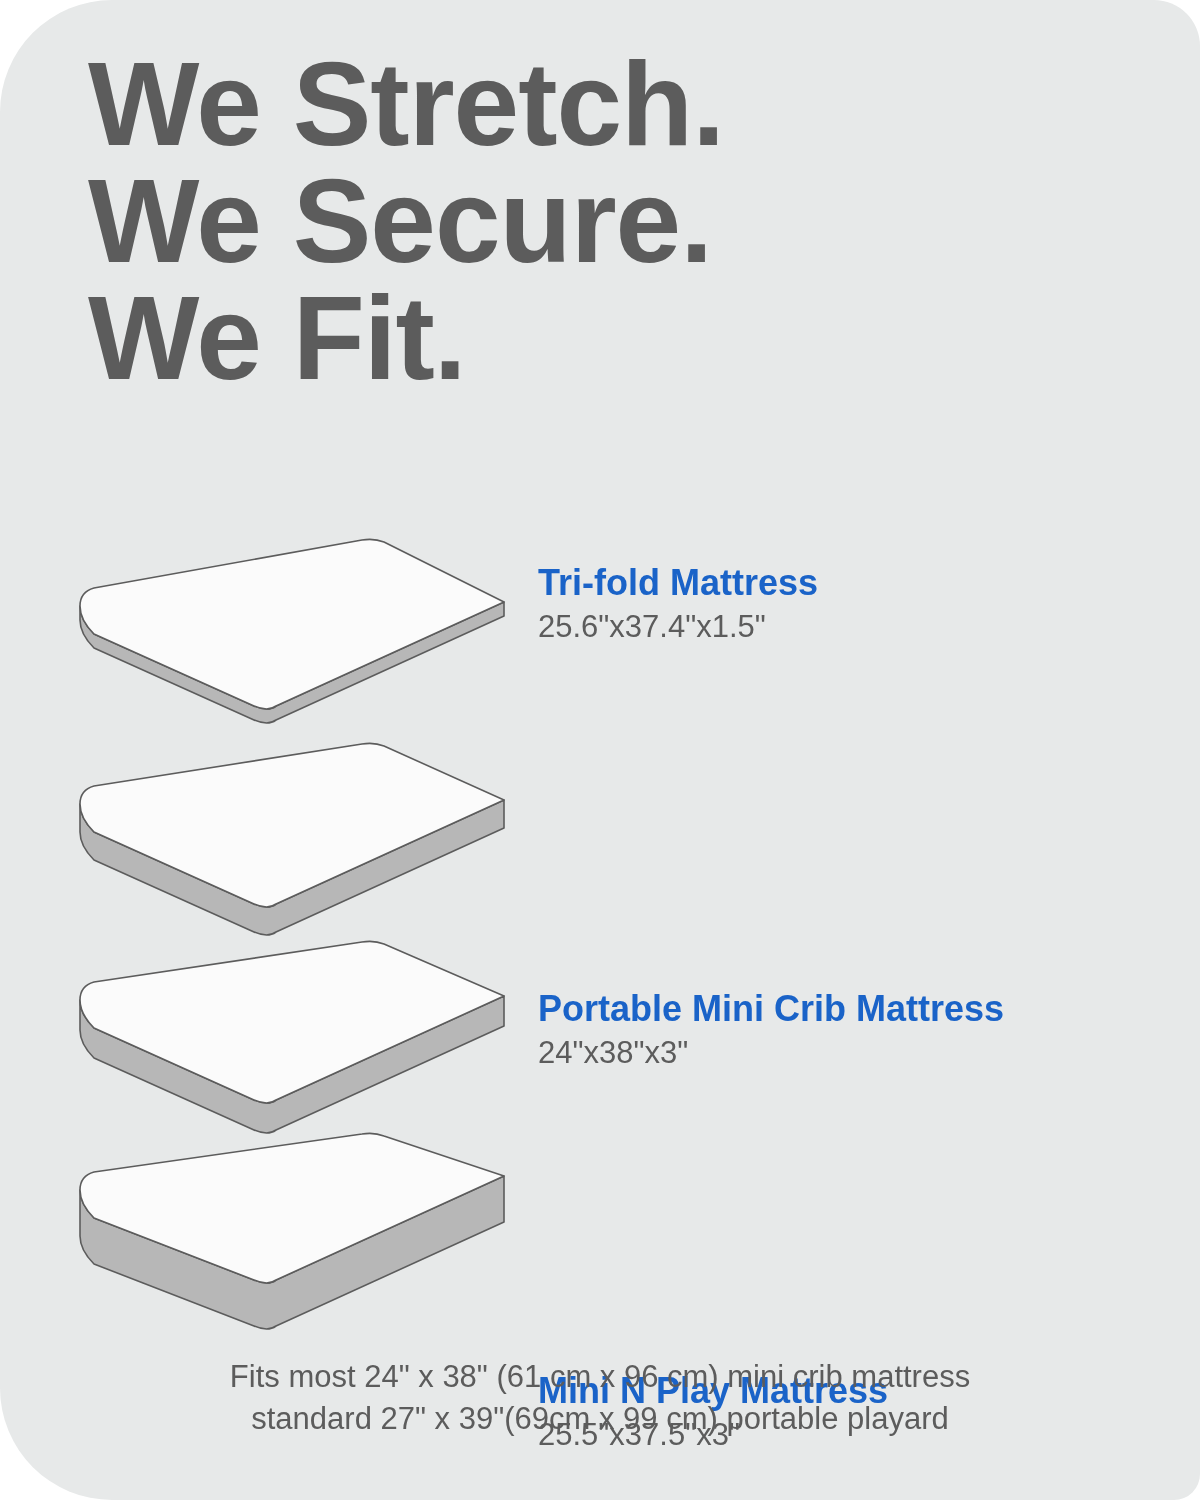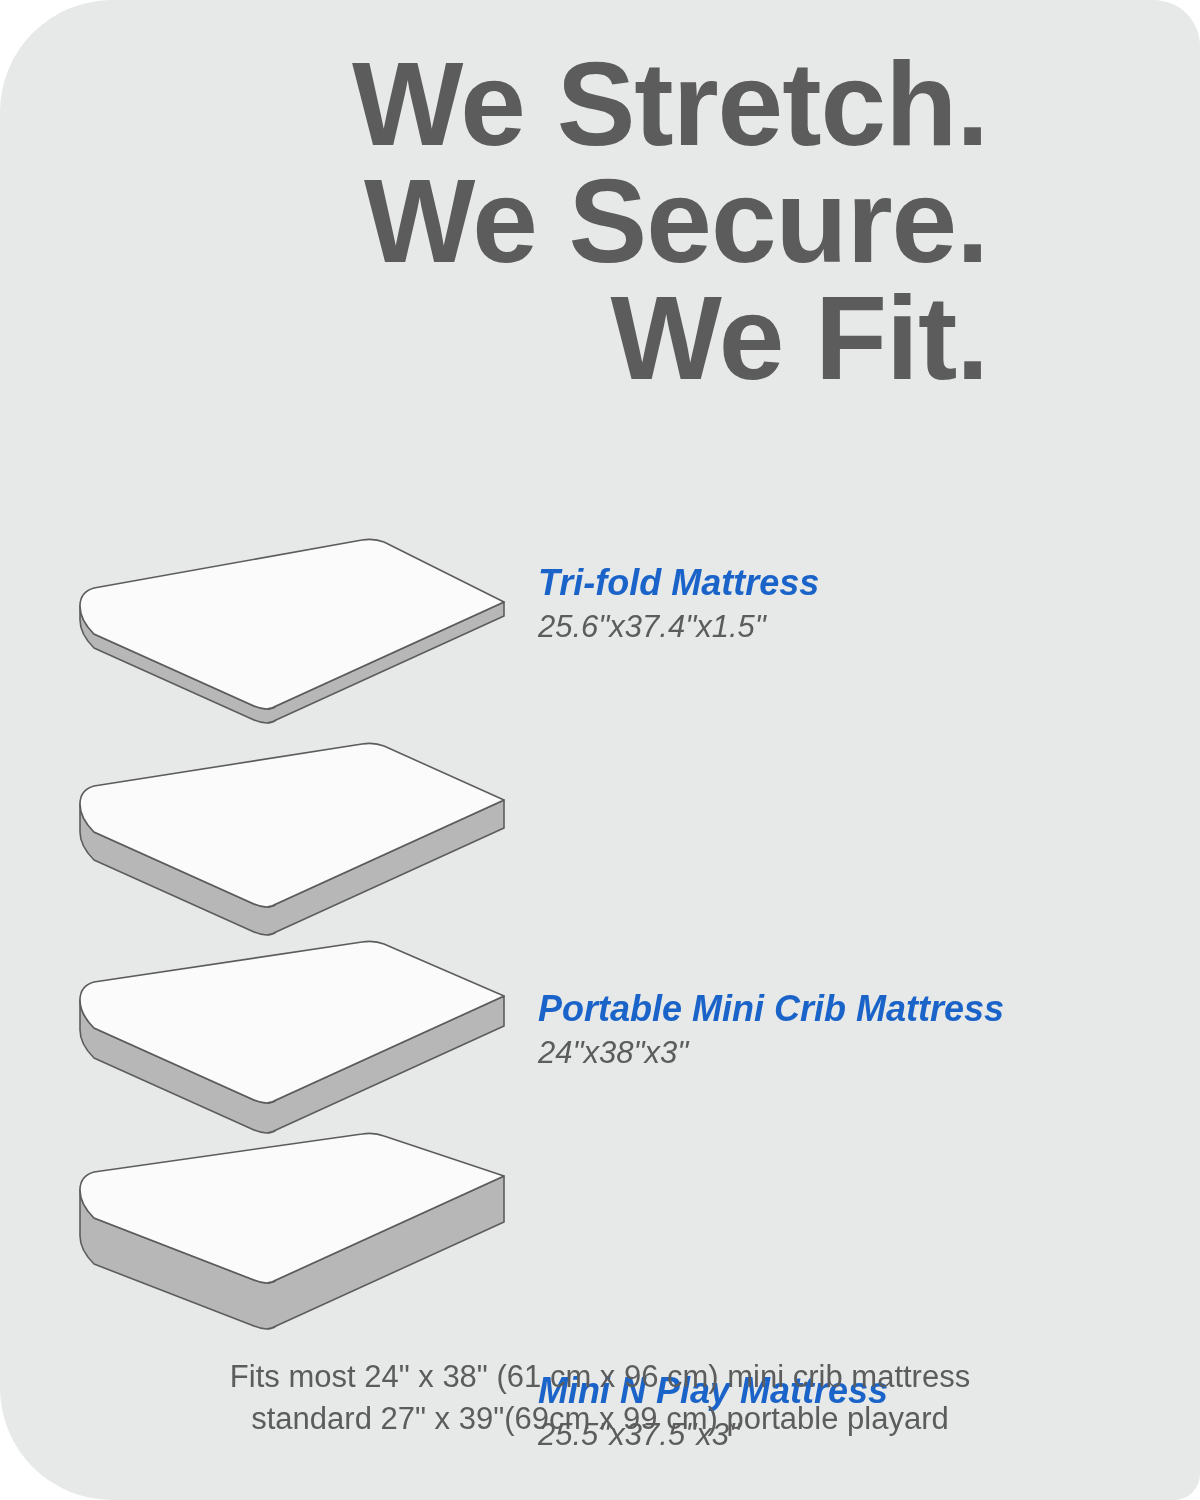--- a/index.html
+++ b/index.html
@@ -20,21 +20,20 @@
     background: #e7e9e9;
     border-radius: 112px 46px 26px 112px;
   }
 
   
   #headline {
     position: absolute;
     left: 88px;
     top: 46px;
     width: 900px;
-    text-align: right;
   }
   .headline-line {
     display: block;
     font-size: 118px;
     font-weight: 700;
     line-height: 0.99;
     letter-spacing: -1px;
     color: #5c5c5c;
     white-space: nowrap;
   }
@@ -42,21 +41,20 @@
   
   #products {
     position: absolute;
     left: 0;
     top: 520px;
     width: 1200px;
   }
   .product-row {
     position: relative;
     height: 200px;
-    font-style: italic;
   }
   .product-art {
     position: absolute;
     left: 62px;
     top: 0;
     width: 460px;
     height: 200px;
   }
   .product-art svg { display: block; width: 460px; height: 200px; }
 

